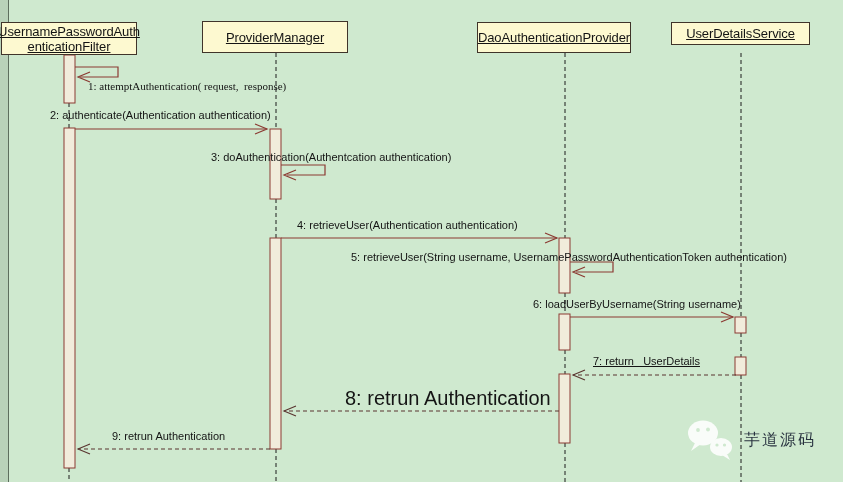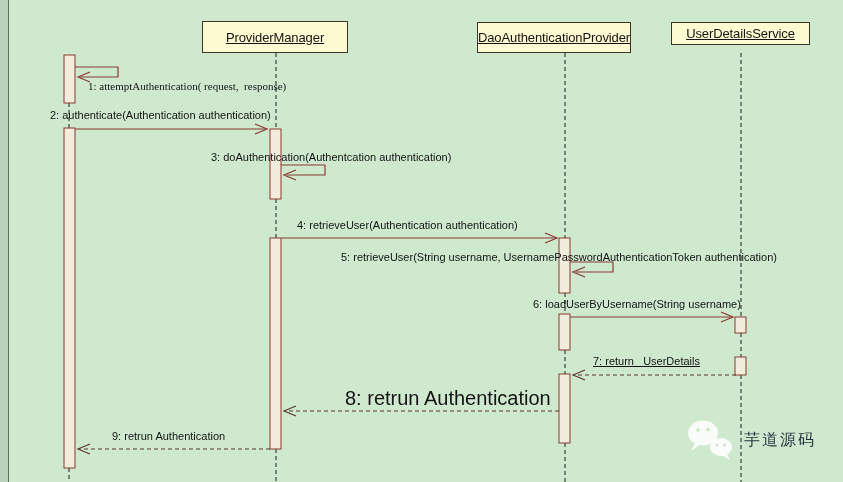--- a/index.html
+++ b/index.html
@@ -96,35 +96,39 @@
     <g fill="none" stroke="#5a3530" stroke-width="1.1">
       <line x1="736" y1="375" x2="573" y2="375" stroke-dasharray="4,3"></line>
       <polyline points="585,370 573,375 585,380"></polyline>
       <line x1="559" y1="411" x2="284" y2="411" stroke-dasharray="4,3"></line>
       <polyline points="296,406 284,411 296,416"></polyline>
       <line x1="270" y1="449" x2="78" y2="449" stroke-dasharray="4,3"></line>
       <polyline points="90,444 78,449 90,454"></polyline>
     </g>
   </svg>
 
+  <div class="actor-box" style="left:1px;top:22px;width:136px;height:33px;">
+    <span>UsernamePasswordAuth</span>
+    <span>enticationFilter</span>
+  </div>
   <div class="actor-box" style="left:202px;top:21px;width:146px;height:32px;">
     <span>ProviderManager</span>
   </div>
   <div class="actor-box" style="left:477px;top:22px;width:154px;height:31px;">
     <span>DaoAuthenticationProvider</span>
   </div>
   <div class="actor-box" style="left:671px;top:22px;width:139px;height:23px;">
     <span>UserDetailsService</span>
   </div>
 
   <div class="msg" style="left:88px;top:80px;font-family:Liberation Serif, serif;">1: attemptAuthentication( request,  response)</div>
   <div class="msg" style="left:50px;top:109px;">2: authenticate(Authentication authentication)</div>
   <div class="msg" style="left:211px;top:151px;">3: doAuthentication(Authentcation authentication)</div>
   <div class="msg" style="left:297px;top:219px;">4: retrieveUser(Authentication authentication)</div>
-  <div class="msg" style="left:333px;top:251px;padding-left:8px;">5: retrieveUser(String username, UsernamePasswordAuthenticationToken authentication)</div>
+  <div class="msg" style="left:343px;top:251px;padding-left:8px;">5: retrieveUser(String username, UsernamePasswordAuthenticationToken authentication)</div>
   <div class="msg" style="left:533px;top:298px;">6: loadUserByUsername(String username)</div>
   <div class="msg" style="left:593px;top:355px;text-decoration:underline;">7: return   UserDetails</div>
   <div class="msg msg-large" style="left:345px;top:387px;">8: retrun Authentication</div>
   <div class="msg" style="left:112px;top:430px;">9: retrun Authentication</div>
 
   <div class="watermark">
     <svg width="54" height="46" viewBox="0 0 54 46">
       <ellipse cx="19" cy="16" rx="15" ry="12.5" fill="#ffffff"></ellipse>
       <polygon points="11,26 7,34 17,27" fill="#ffffff"></polygon>
       <circle cx="14" cy="13" r="1.9" fill="#cfe9cf"></circle>

